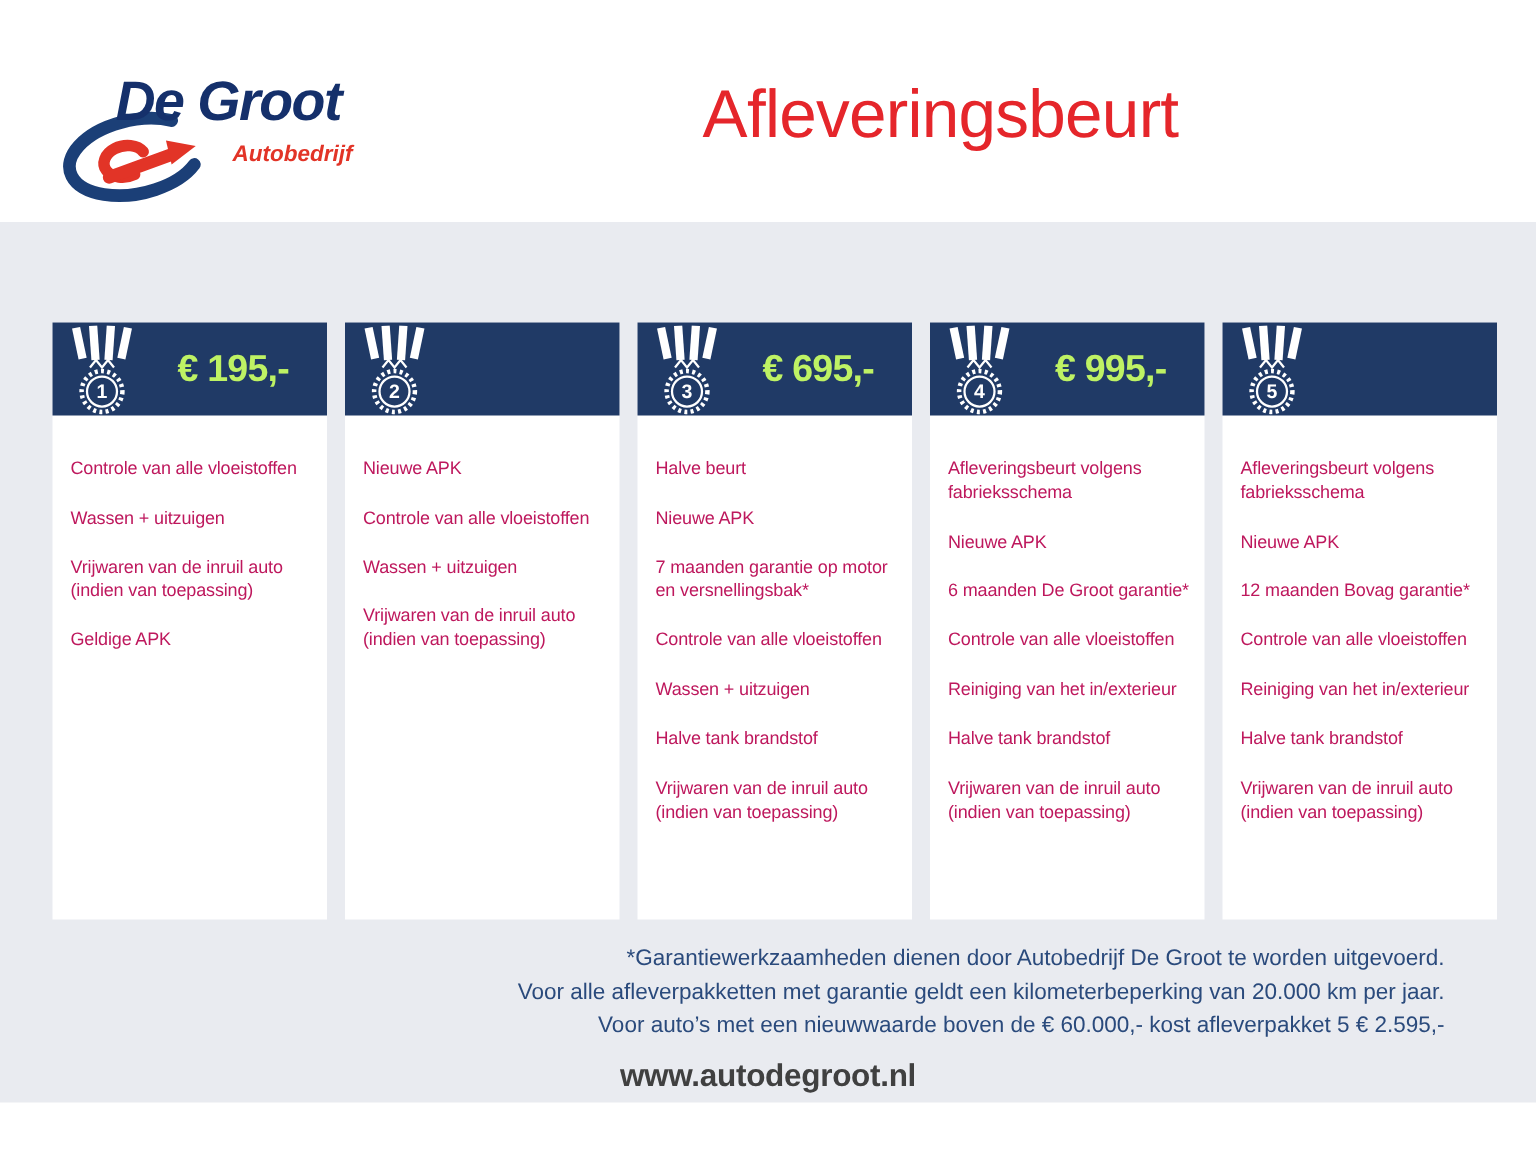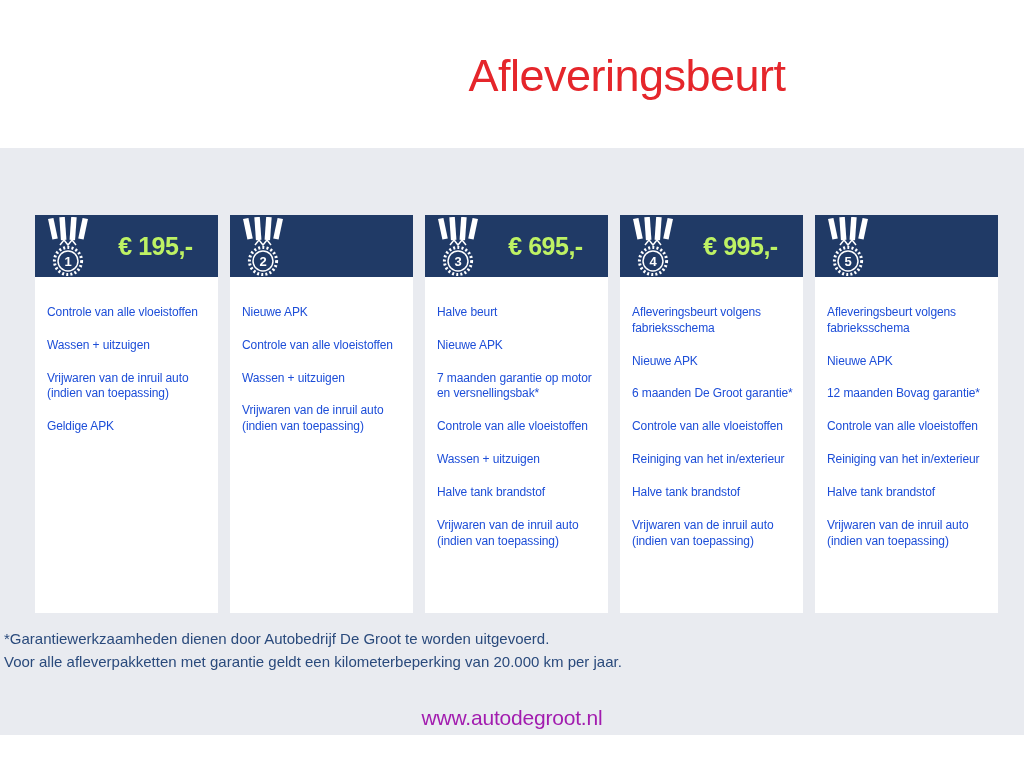--- a/index.html
+++ b/index.html
@@ -43,39 +43,49 @@
   .medal { position: absolute; left: 9px; top: 2px; width: 50px; height: 60px; }
   .medal text { font-family: "Liberation Sans", sans-serif; }
   .pkg-price {
     flex: 1; margin-left: 58px; text-align: center;
     color: #bef264; font-size: 25px; font-weight: bold; letter-spacing: -0.5px;
     white-space: nowrap;
   }
   .pkg-list { list-style: none; padding: 28px 10px 0 12px; }
   .pkg-list li {
     font-size: 12px; line-height: 1.32; letter-spacing: -0.1px;
-    color: #1d4ed8; margin-bottom: 17px;
+    color: #be185d; margin-bottom: 17px;
   }
 
   
   .footnotes {
-    position: absolute; left: 4px; top: 628px; width: 947px;
-    text-align: left; color: #2a4a7c; font-size: 15px; line-height: 1.5;
+    position: absolute; left: 16px; top: 628px; width: 947px;
+    text-align: right; color: #2a4a7c; font-size: 15px; line-height: 1.5;
   }
   .website {
     position: absolute; left: 0; top: 706px; width: 1024px;
-    text-align: center; color: #a21caf; font-size: 21px; font-weight: normal;
+    text-align: center; color: #404040; font-size: 21px; font-weight: bold;
     letter-spacing: -0.2px; text-decoration: none; display: block;
   }
 </style>
 </head>
 <body>
 
 <div class="page">
 
+  <div class="logo">
+    <svg class="logo-mark" viewBox="0 0 110 64">
+      <path d="M84 7 A 47 26 -12 1 0 100 38" fill="none" stroke="#1b3f77" stroke-width="9" stroke-linecap="round"></path>
+      <path d="M64 29 A 15 11 -12 1 0 58 45" fill="none" stroke="#e23427" stroke-width="8" stroke-linecap="round"></path>
+      <path d="M40 47 L84 31" fill="none" stroke="#e23427" stroke-width="9" stroke-linecap="round"></path>
+      <polygon points="80,21 101,25 84,38" fill="#e23427"></polygon>
+    </svg>
+    <div class="logo-name">De Groot</div>
+    <div class="logo-tagline">Autobedrijf</div>
+  </div>
 
   <h1 class="page-title">Afleveringsbeurt</h1>
 
   <div class="band"></div>
 
   <div class="columns">
 
     <section class="package">
       <div class="pkg-header">
         <svg class="medal" viewBox="0 0 50 60">
@@ -201,17 +211,18 @@
         <li>Halve tank brandstof</li>
         <li>Vrijwaren van de inruil auto (indien van toepassing)</li>
       </ul>
     </section>
 
   </div>
 
   <div class="footnotes">
     <p>*Garantiewerkzaamheden dienen door Autobedrijf De Groot te worden uitgevoerd.</p>
     <p>Voor alle afleverpakketten met garantie geldt een kilometerbeperking van 20.000 km per jaar.</p>
+    <p>Voor auto’s met een nieuwwaarde boven de € 60.000,- kost afleverpakket 5 € 2.595,-</p>
   </div>
 
   <a href="#" class="website">www.autodegroot.nl</a>
 
 </div>
 
 </body></html>

